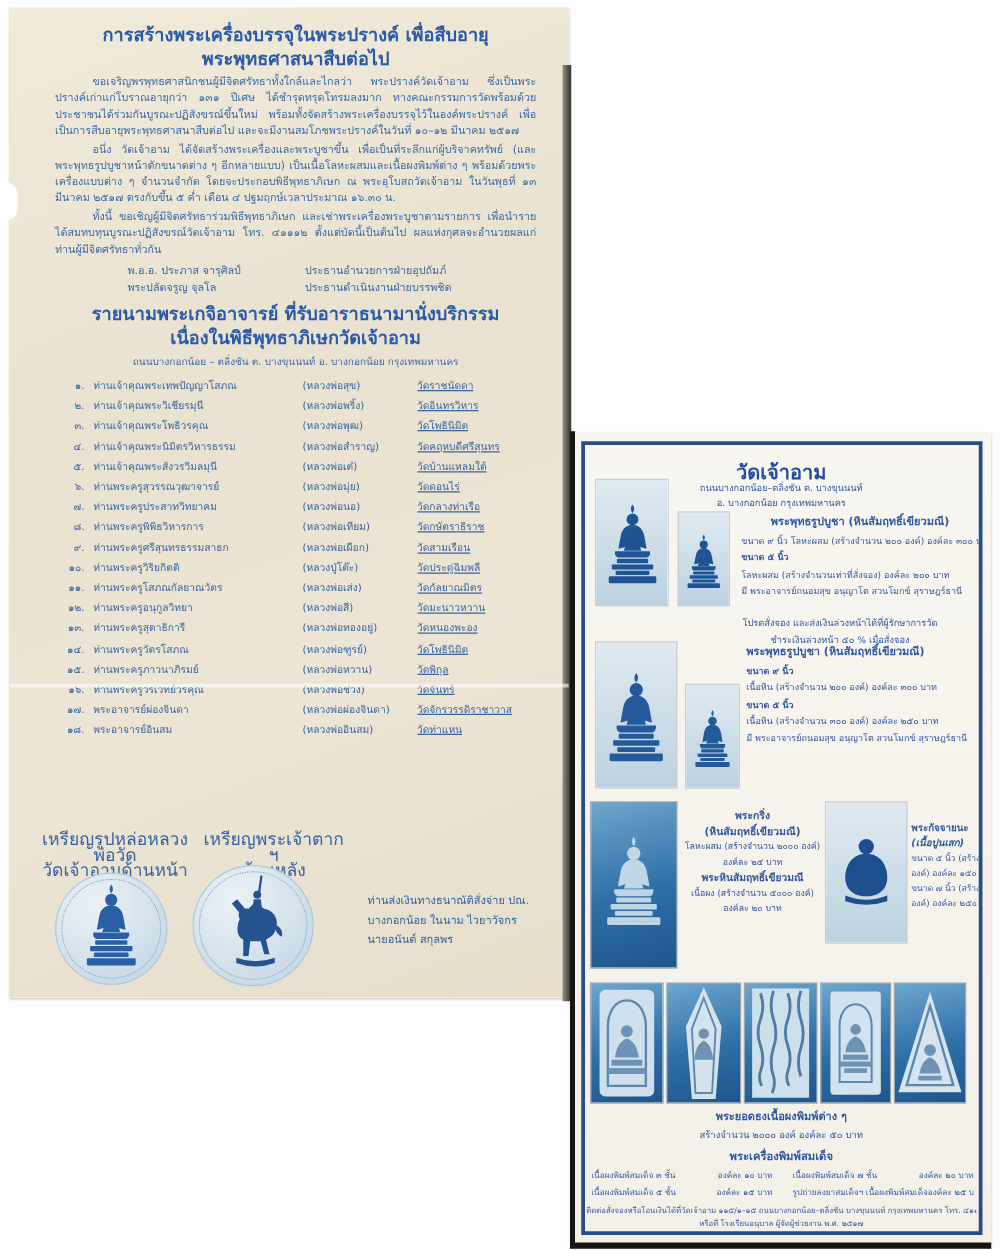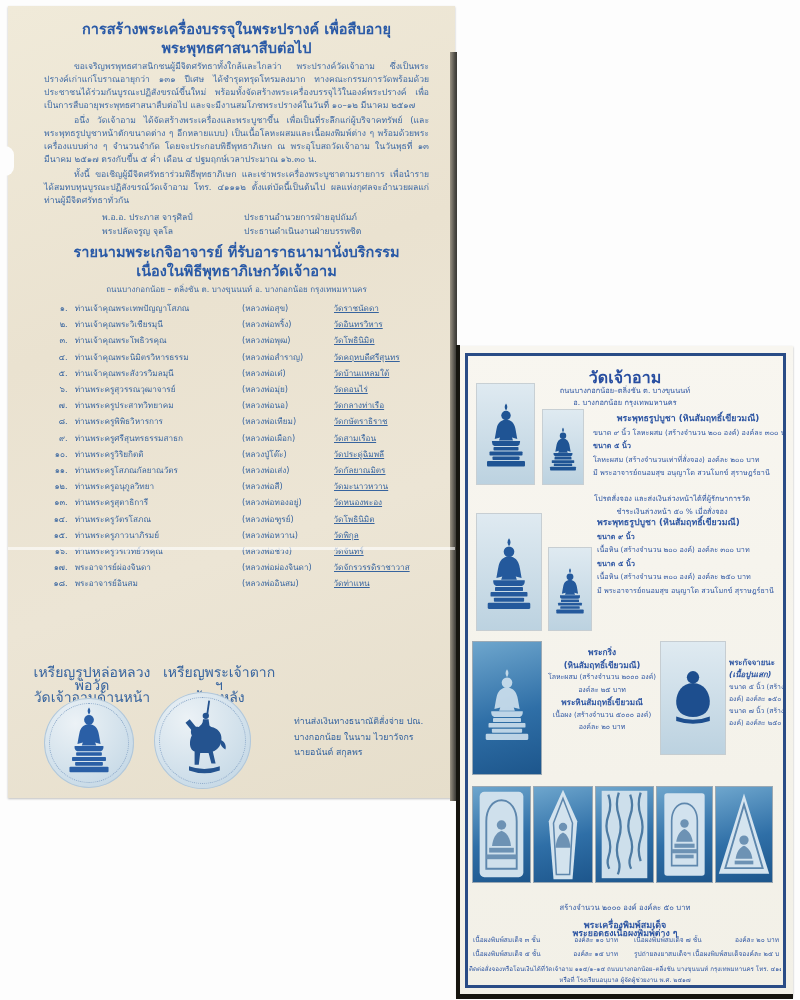--- a/index.html
+++ b/index.html
@@ -51,21 +51,21 @@
   .photo{position:absolute;background:linear-gradient(180deg,#dfeaf1,#bcd2e0);
     box-shadow:0 0 0 1px rgba(90,120,150,.3);display:flex;align-items:flex-end;justify-content:center;overflow:hidden;}
   .photo svg{display:block;}
   .photo-dark{position:absolute;background:linear-gradient(165deg,#6ea6cd 0%,#2f6fa7 55%,#1d568c 100%);
     box-shadow:0 0 0 1px rgba(20,60,100,.4);display:flex;align-items:center;justify-content:center;overflow:hidden;}
   .rd-block{position:absolute;font-size:7.2px;line-height:13.5px;color:#2e56a3;}
   .rd-block .bt{font-weight:700;font-size:8.8px;white-space:nowrap;}
   .rd-line{white-space:nowrap;overflow:hidden;}
   .rd-center{text-align:center;}
   .rd-notice{position:absolute;left:104px;top:146px;width:222px;text-align:center;font-size:7.4px;line-height:13px;}
-  .rd-cap1{position:absolute;left:0;right:0;top:540px;text-align:center;font-weight:700;font-size:8.8px;white-space:nowrap;margin-top:40px;}
+  .rd-cap1{position:absolute;left:0;right:0;top:540px;text-align:center;font-weight:700;font-size:8.8px;white-space:nowrap;}
   .rd-cap2{position:absolute;left:0;right:0;top:555px;text-align:center;font-size:7.6px;white-space:nowrap;}
   .rd-somtitle{position:absolute;left:0;right:0;top:572px;text-align:center;font-weight:700;font-size:9px;white-space:nowrap;}
   .somdej-grid{position:absolute;left:16px;right:14px;top:588px;display:grid;
     grid-template-columns:1fr 1fr;column-gap:16px;row-gap:2px;font-size:6.6px;line-height:12px;}
   .som-cell{display:flex;justify-content:space-between;white-space:nowrap;overflow:hidden;}
   .rd-foot{position:absolute;left:12px;right:12px;text-align:center;font-size:6.2px;line-height:10px;color:#2e56a3;white-space:nowrap;overflow:hidden;}
 </style>
 </head>
 <body>
 

